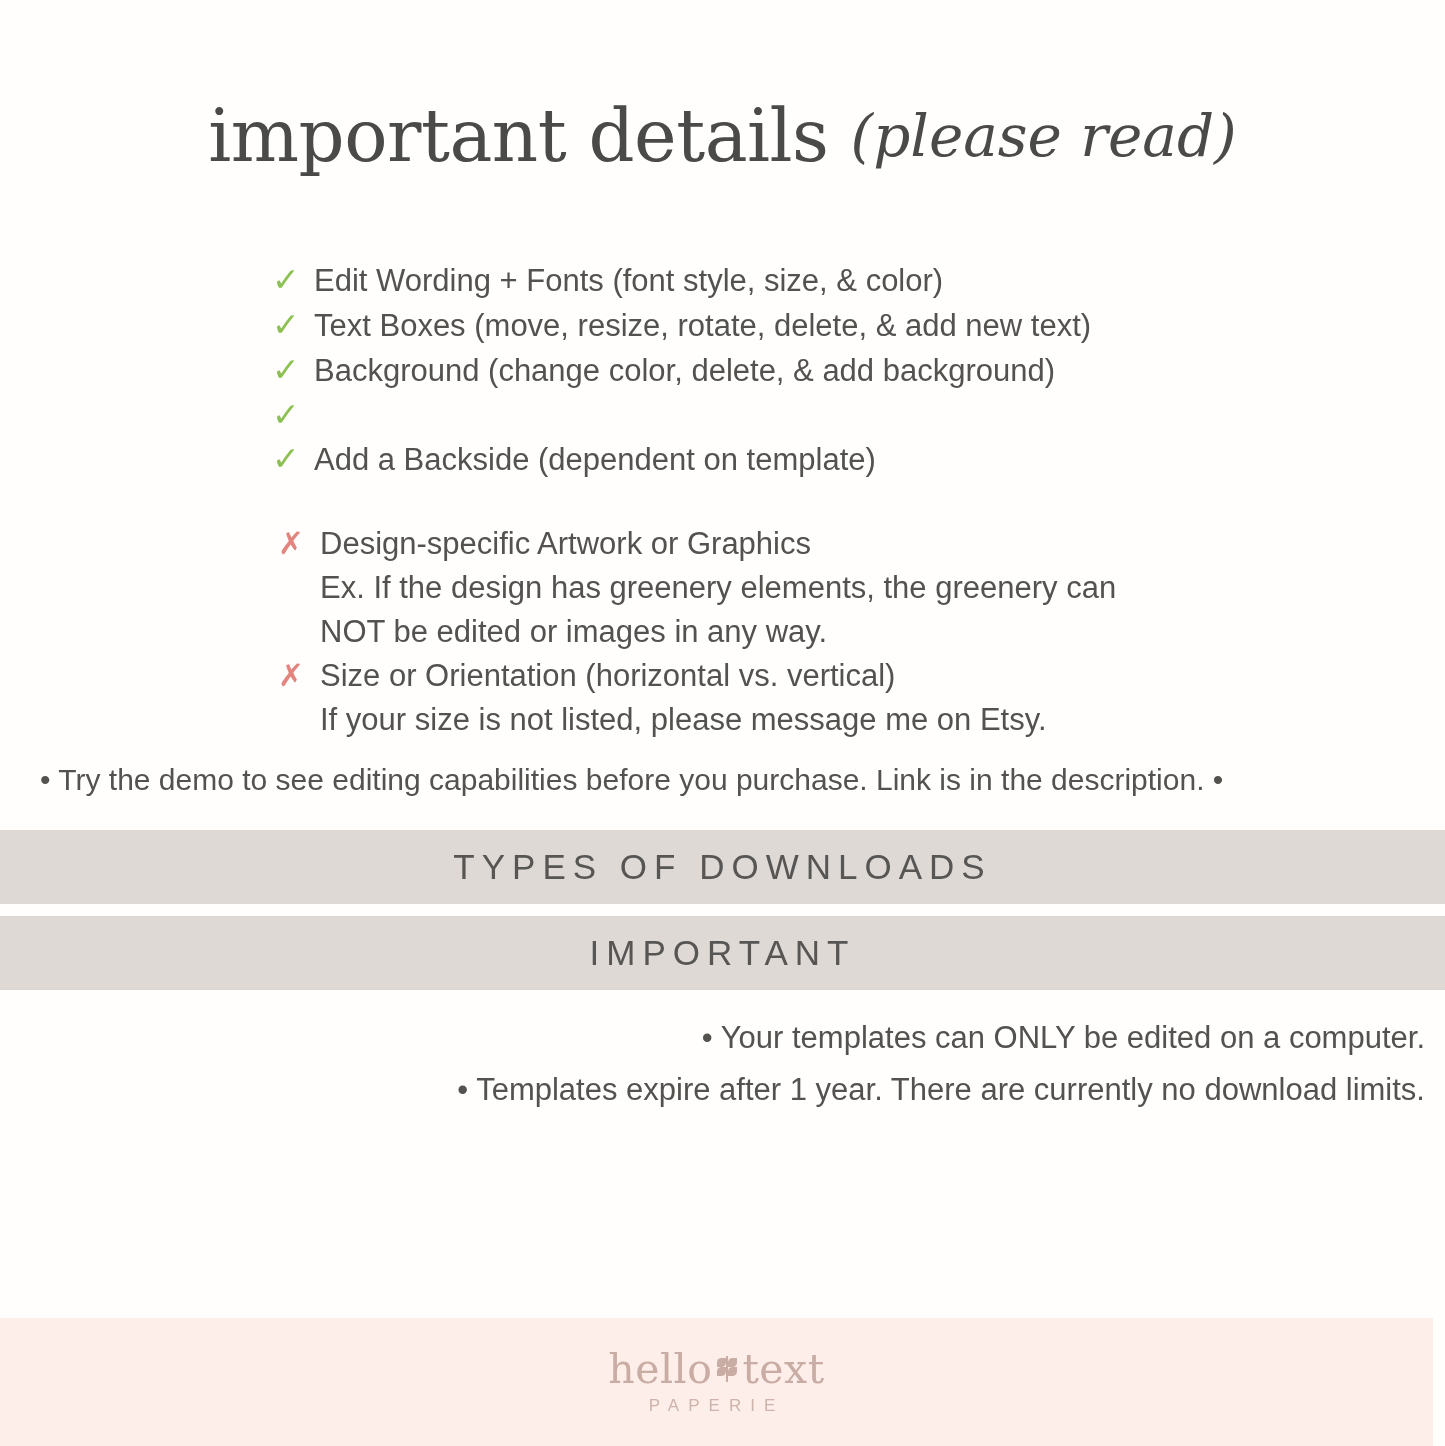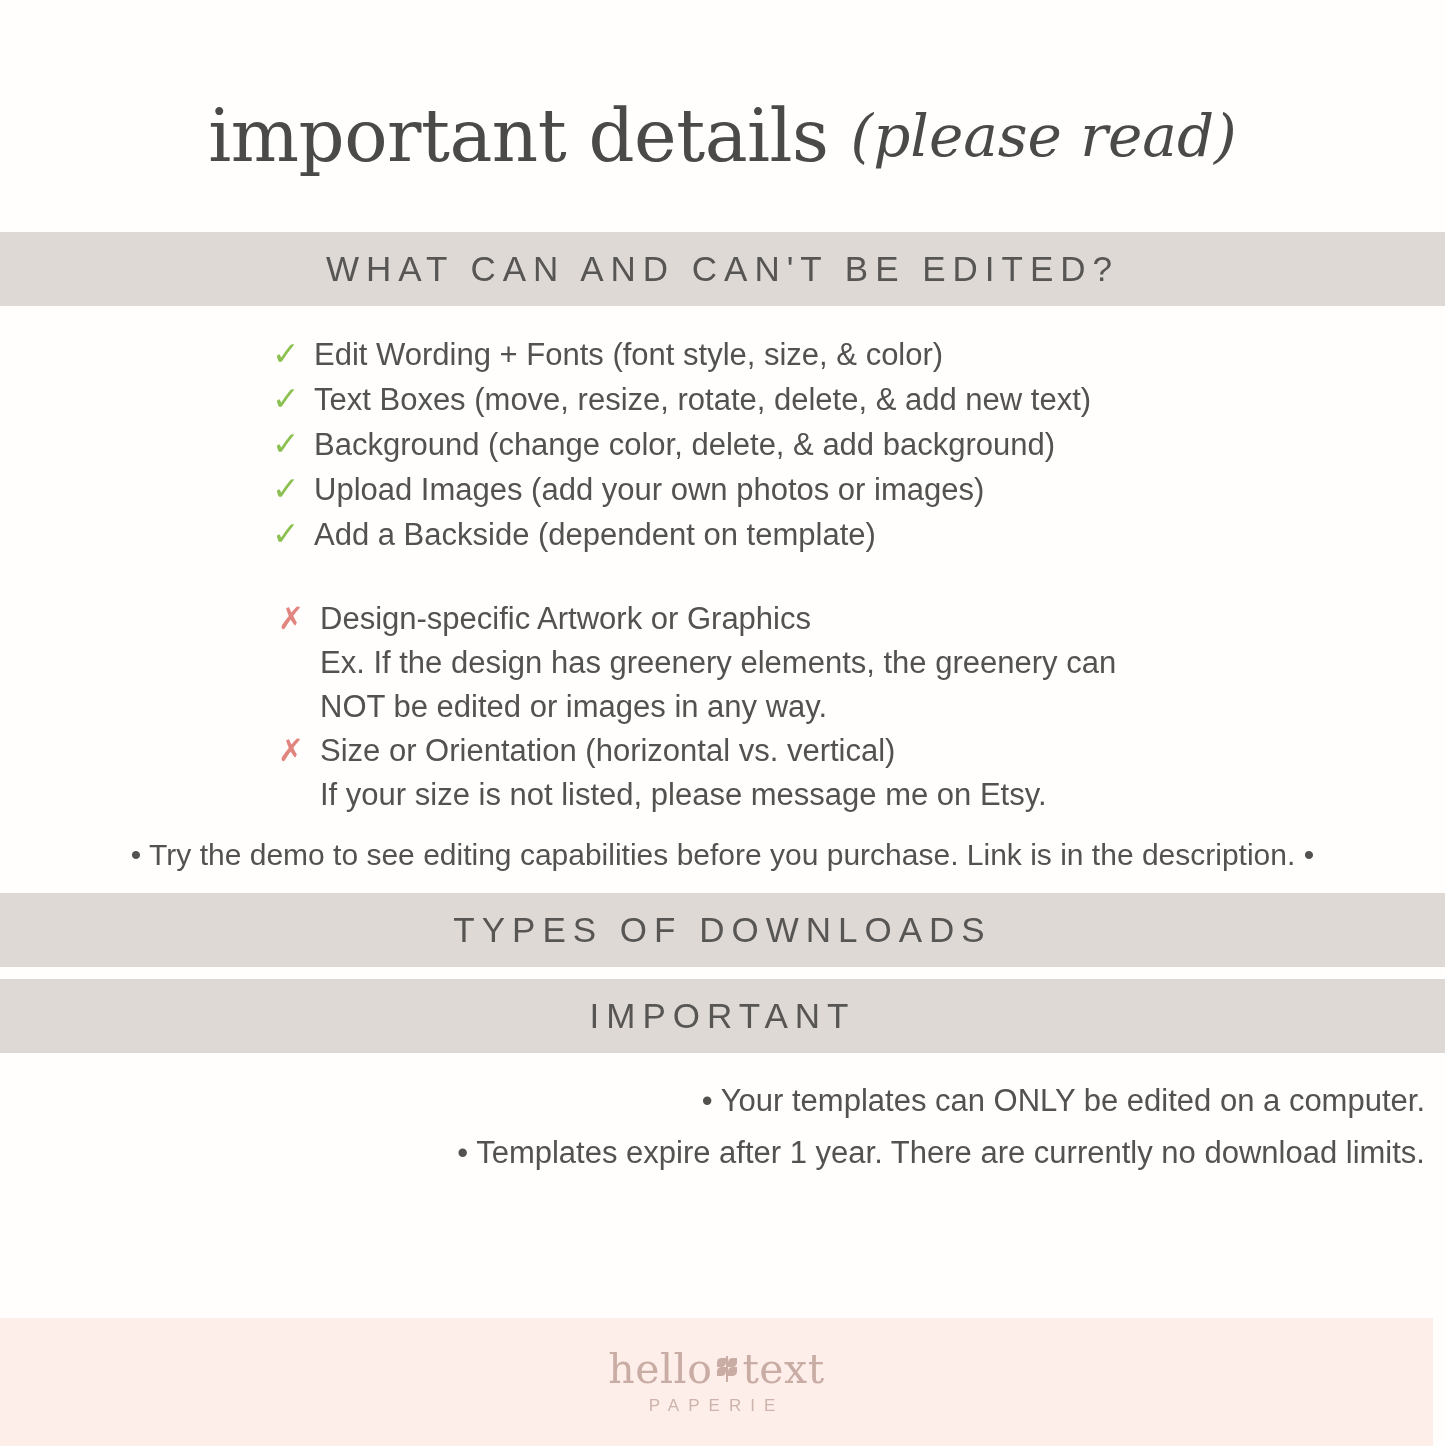--- a/index.html
+++ b/index.html
@@ -91,21 +91,20 @@
   .gap { height: 40px; }
 
   .x-list {
     margin-left: 238px;
   }
   .indent-line {
     margin-left: 42px;
   }
 
   .centered-note {
-    text-align: center;
     font-size: 30px;
     color: #54524f;
     line-height: 44px;
     margin-top: 16px;
     white-space: nowrap;
   }
 
   .centered-block {
     text-align: center;
     padding: 18px 20px 20px 20px;
@@ -182,42 +181,38 @@
 </head>
 <body>
 
 <div class="page">
 
   <div class="title-area">
     <span class="title-main">important details</span>
     <span class="title-sub">(please read)</span>
   </div>
 
-  <div class="bar">
-    <span class="bar-text">WHAT CAN AND CAN'T BE EDITED?</span>
-  </div>
 
   <div class="body-block">
 
     <div class="check-list">
       <div class="check-row">
         <span class="mark mark-check">✓</span>
         <span class="line">Edit Wording + Fonts (font style, size, &amp; color)</span>
       </div>
       <div class="check-row">
         <span class="mark mark-check">✓</span>
         <span class="line">Text Boxes (move, resize, rotate, delete, &amp; add new text)</span>
       </div>
       <div class="check-row">
         <span class="mark mark-check">✓</span>
         <span class="line">Background (change color, delete, &amp; add background)</span>
       </div>
       <div class="check-row">
         <span class="mark mark-check">✓</span>
-        <span class="line">Upload Images (add your own photos or images)</span>
       </div>
       <div class="check-row">
         <span class="mark mark-check">✓</span>
         <span class="line">Add a Backside (dependent on template)</span>
       </div>
     </div>
 
     <div class="gap"></div>
 
     <div class="x-list">
@@ -230,21 +225,21 @@
       <div class="check-row">
         <span class="mark mark-x">✗</span>
         <span class="line">Size or Orientation (horizontal vs. vertical)</span>
       </div>
       <div class="line indent-line">If your size is not listed, please message me on Etsy.</div>
     </div>
 
     <div class="centered-note">• Try the demo to see editing capabilities before you purchase. Link is in the description. •</div>
   </div>
 
-  <div class="bar" style="margin-top:16px;">
+  <div class="bar" style="margin-top:28px;">
     <span class="bar-text">TYPES OF DOWNLOADS</span>
   </div>
 
 
   <div class="bar" style="margin-top:12px;">
     <span class="bar-text">IMPORTANT</span>
   </div>
 
   <div class="important-block">
     <div class="line">• Your templates can ONLY be edited on a computer.</div>

